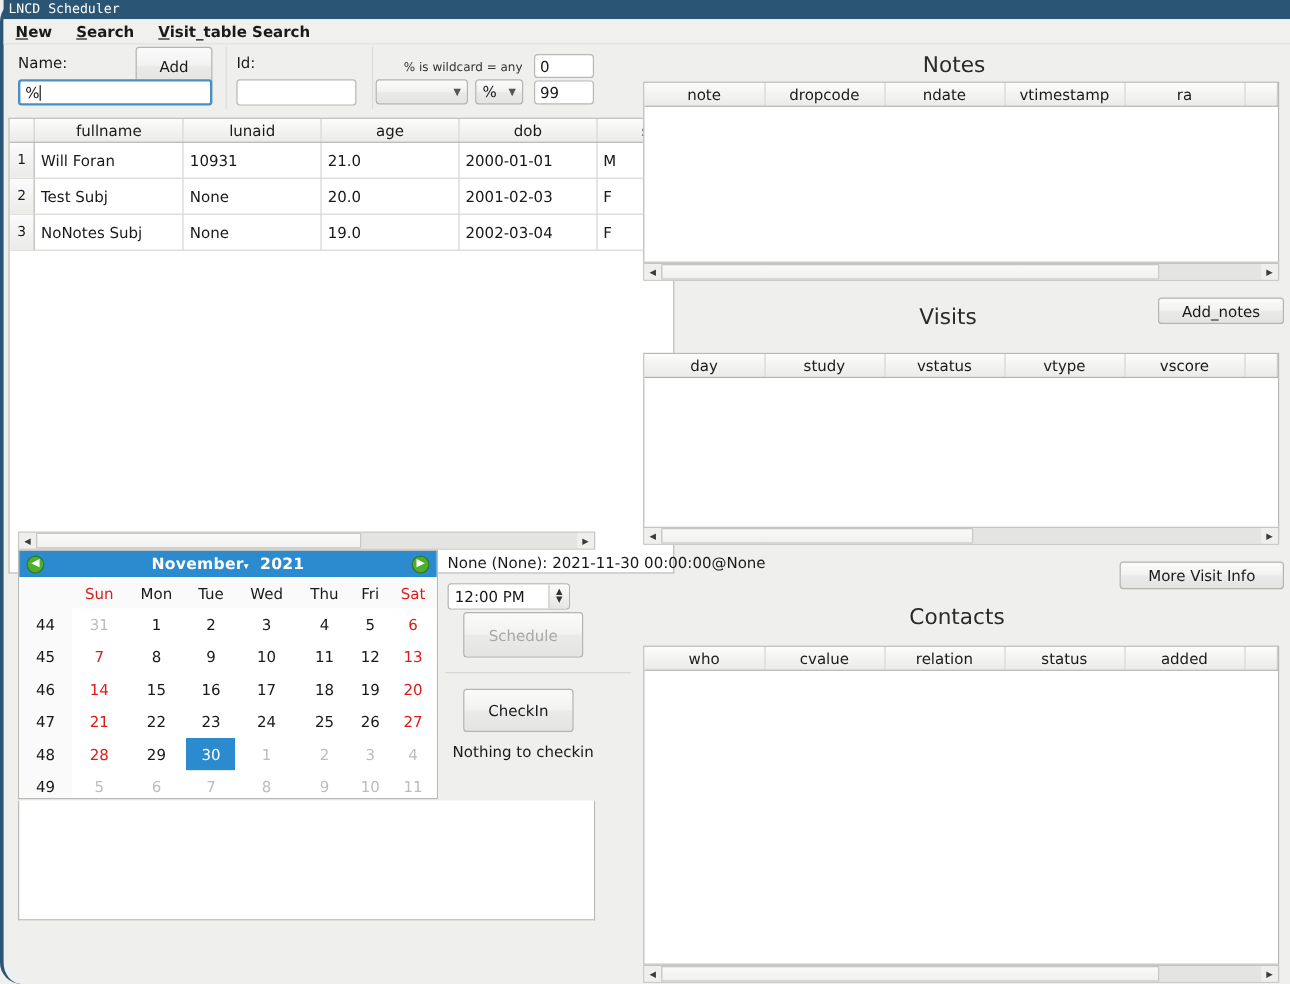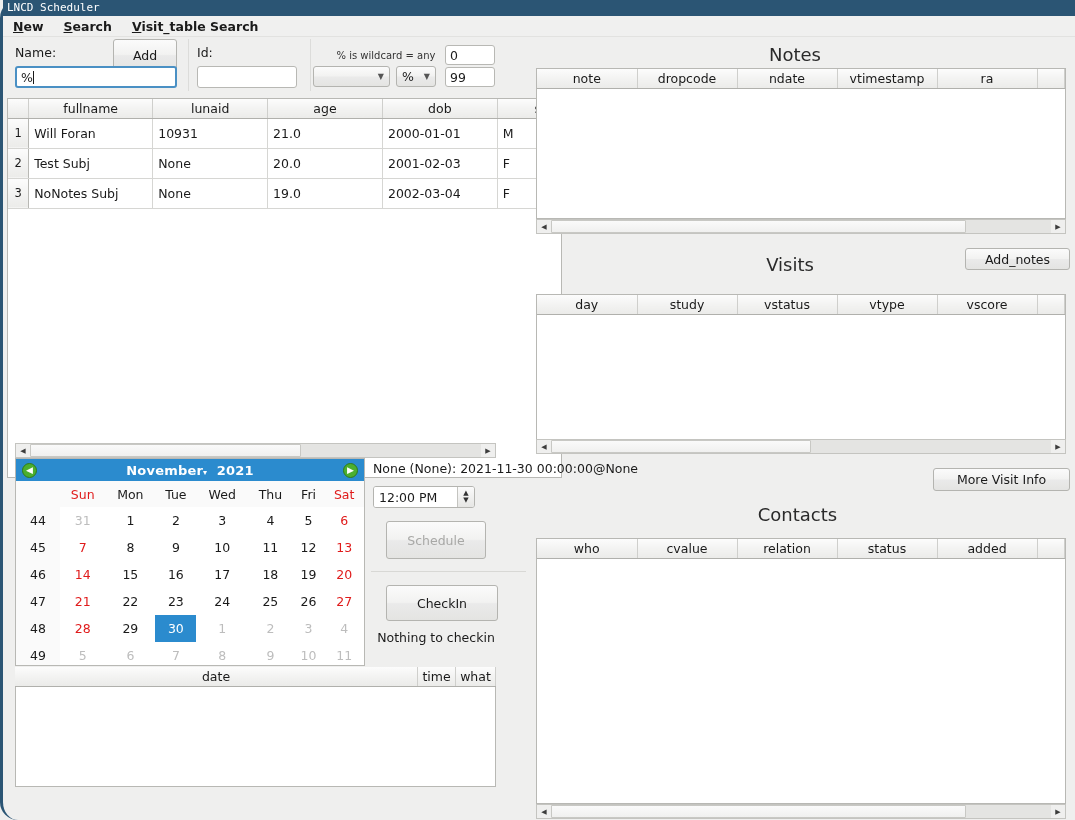--- a/index.html
+++ b/index.html
@@ -494,45 +494,31 @@
 
     <div style="position:absolute; left:370px; top:424px; width:150px;">
       <div class="small-note" style="white-space:nowrap; width:330px;">None (None): 2021-11-30 00:00:00@None</div>
       <div class="spin" style="margin-top:10px; width:102px;">
         <div class="spin-val">12:00 PM</div>
         <div class="spin-btns">
             <div>▲</div>
             <div>▼</div>
           </div>
       </div>
-      <div class="btn disabled" style="margin-top:13px; margin-left:13px; width:100px; height:38px;">
+      <div class="btn disabled" style="margin-top:2px; margin-left:13px; width:100px; height:38px;">
         <span>Schedule</span>
       </div>
       <div class="hr-line" style="margin-top:12px; margin-left:-2px; width:155px;"></div>
-      <div class="btn" style="margin-top:13px; margin-left:13px; width:112px; height:36px;">
+      <div class="btn" style="margin-top:13px; margin-left:13px; width:92px; height:36px;">
         <span>CheckIn</span>
       </div>
       <div class="small-note" style="margin-top:9px; margin-left:-12px; text-align:center; width:150px; white-space:nowrap;">Nothing to checkin</div>
     </div>
 
     <div class="table-wrap" style="position:absolute; left:12px; top:630px; width:481px; height:120px; border:none; background:transparent;">
-      <table class="grid" style="width:100%;">
-        <colgroup>
-            <col>
-            <col style="width:38px">
-            <col style="width:40px">
-          </colgroup>
-        <thead>
-            <tr>
-          <th>date</th>
-          <th>time</th>
-          <th>what</th>
-        </tr>
-          </thead>
-      </table>
       <div style="height:100px; background:#ffffff; border:1px solid #b8b8b4; border-top:none;"></div>
     </div>
   </div>
 
   <div style="position:absolute; left:522px; top:37px; width:553px; height:783px;">
 
     <div class="section-title" style="position:absolute; left:0px; top:7px; width:540px;">Notes</div>
     <div class="table-wrap" style="position:absolute; left:11px; top:31px; width:530px; height:151px;">
       <table class="grid">
         <colgroup>

